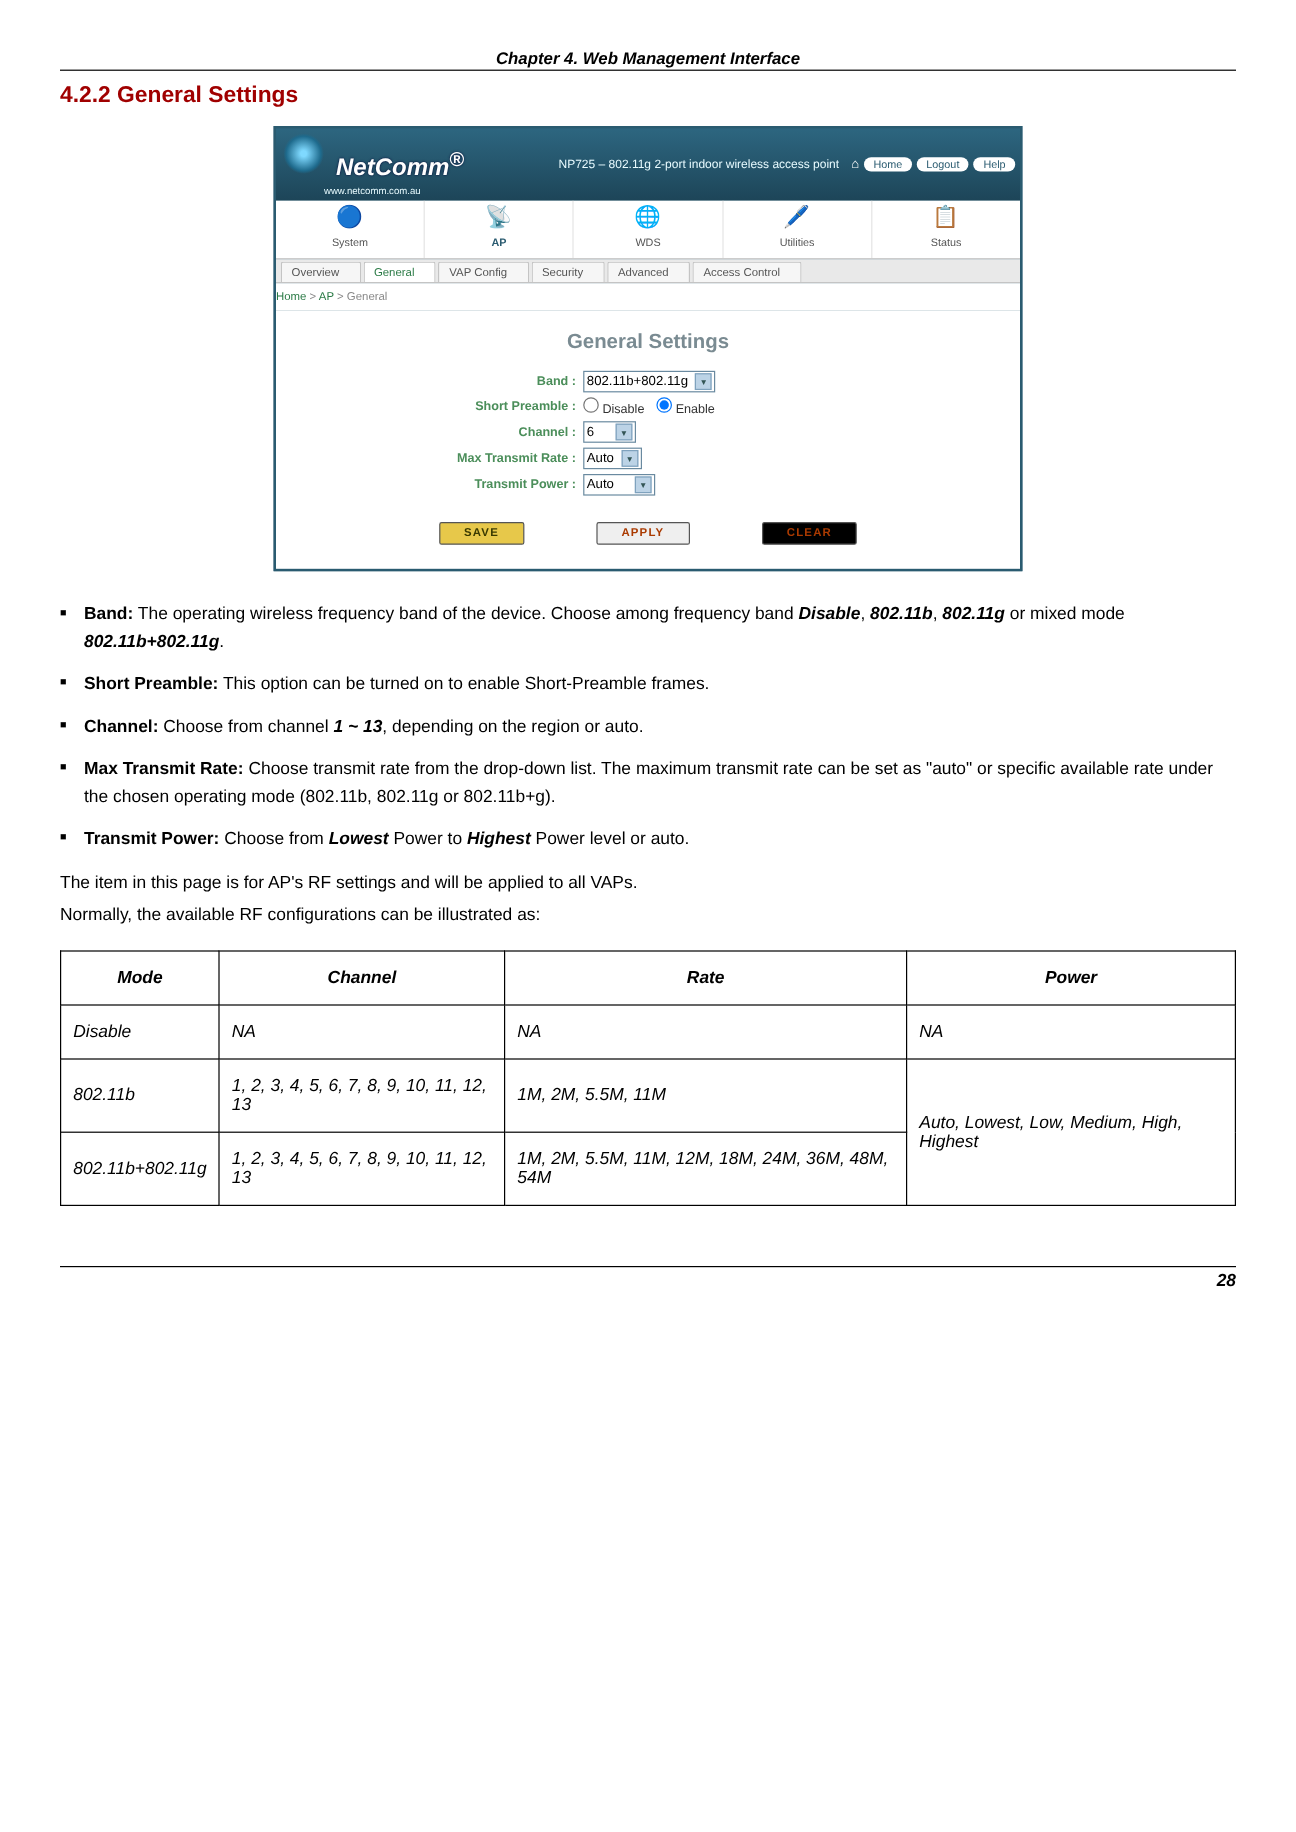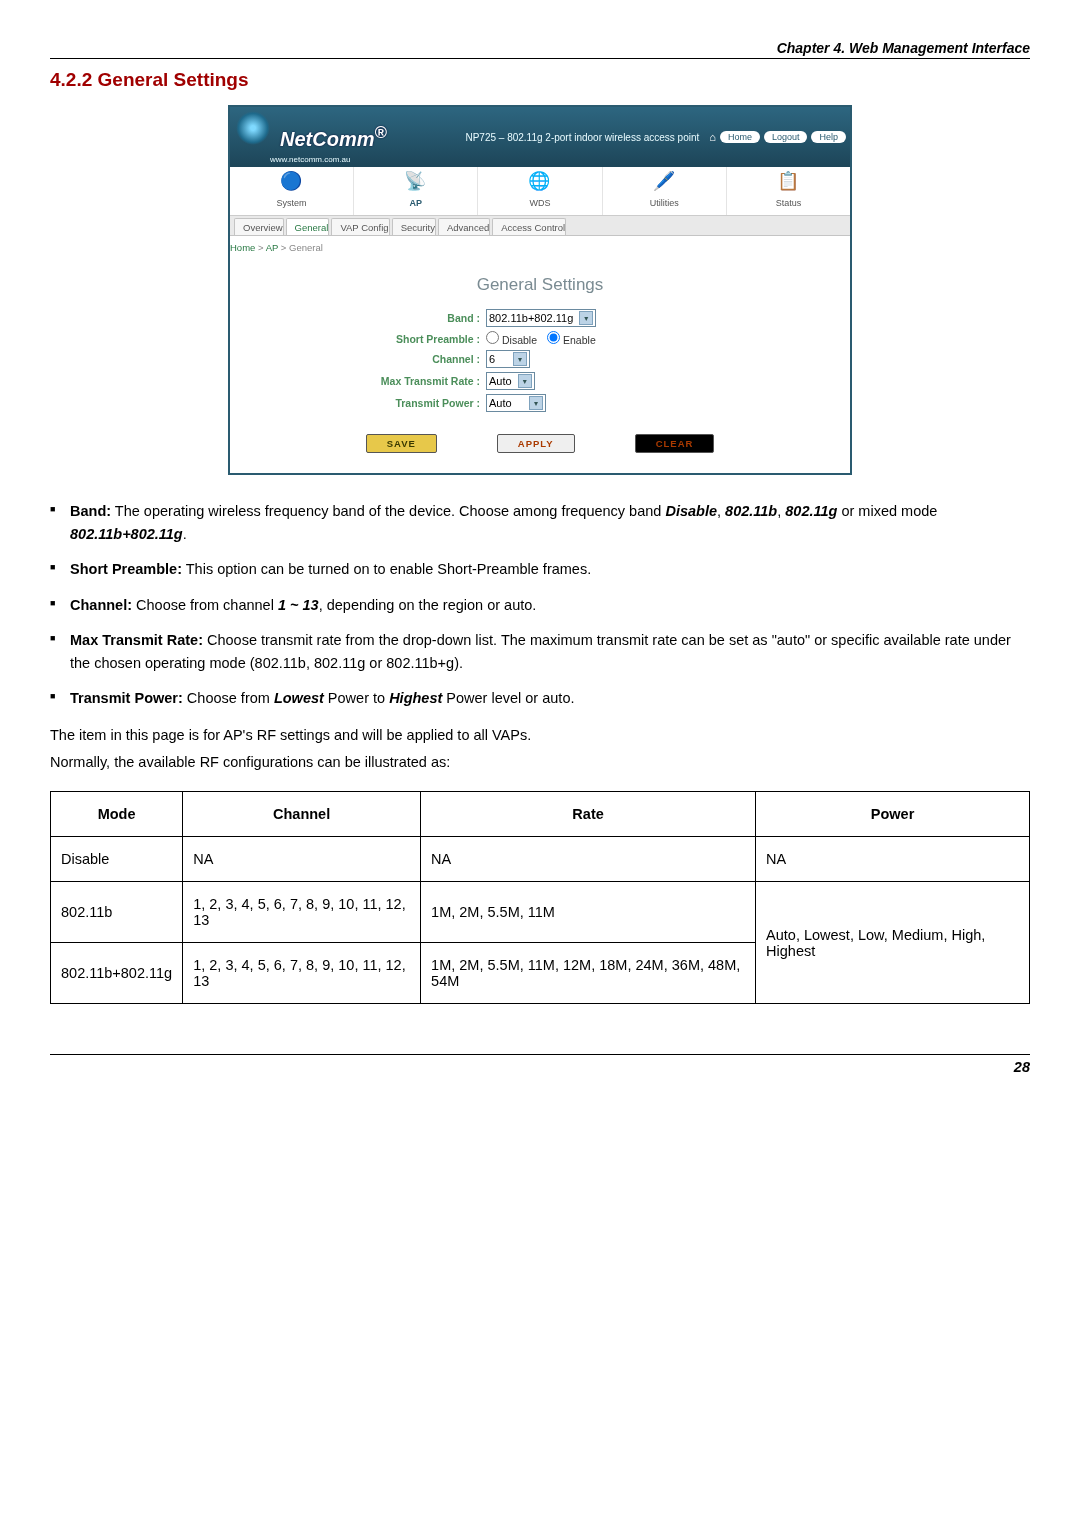--- a/index.html
+++ b/index.html
@@ -6,21 +6,21 @@
     margin: 0;
     padding: 40px 50px;
     font-family: Arial, Helvetica, sans-serif;
     color: #000;
     font-size: 14.5px;
     width: 1080px;
     box-sizing: border-box;
     background: #fff;
   }
   .chapter-hdr {
-    text-align: right;
+    text-align: center;
     font-style: italic;
     font-weight: bold;
     font-size: 14px;
     border-bottom: 1px solid #000;
     padding-bottom: 2px;
     margin-bottom: 8px;
   }
   .section-title {
     font-weight: bold;
     color: #a00000;
@@ -108,21 +108,21 @@
   .tabs-row {
     display: flex;
     gap: 2px;
     background: #e9e9e9;
     padding: 2px 2px 0 4px;
     font-size: 9.5px;
     color: #555;
     border-bottom: 1px solid #c4c4c4;
   }
   .tab {
-    padding: 3px 0 2px 8px;
+    padding: 3px 17px 2px 8px;
     border: 1px solid #c4c4c4;
     border-bottom: none;
     background: #f6f6f6;
     border-radius: 2px 2px 0 0;
   }
   .tab.active { background: #fff; color:#2a7a45; }
 
   .crumbs {
     font-size: 9.5px;
     color: #888;
@@ -133,20 +133,21 @@
 
   .cfg-body {
     background: #fff;
     padding: 10px 30px 20px 30px;
   }
   .cfg-title {
     text-align: center;
     color: #7a8b92;
     font-size: 17px;
     margin: 6px 0 14px 0;
+    font-weight: bold;
   }
   .field-row {
     display: flex;
     align-items: center;
     margin: 4px 0;
   }
   .field-lbl {
     width: 220px;
     text-align: right;
     font-size: 10.5px;
@@ -205,20 +206,21 @@
   .bi { font-weight: bold; font-style: italic; }
 
   p.body { line-height:1.55; margin:14px 0 4px 0;}
   p.body + p.body { margin-top:4px; }
 
   
   table.rf {
     border-collapse: collapse;
     width: 100%;
     margin-top: 18px;
+    font-style: italic;
   }
   table.rf th, table.rf td {
     border: 1px solid #000;
     padding: 14px 10px;
     text-align: left;
     vertical-align: middle;
     font-size: 14.5px;
   }
   table.rf th {
     text-align: center;

